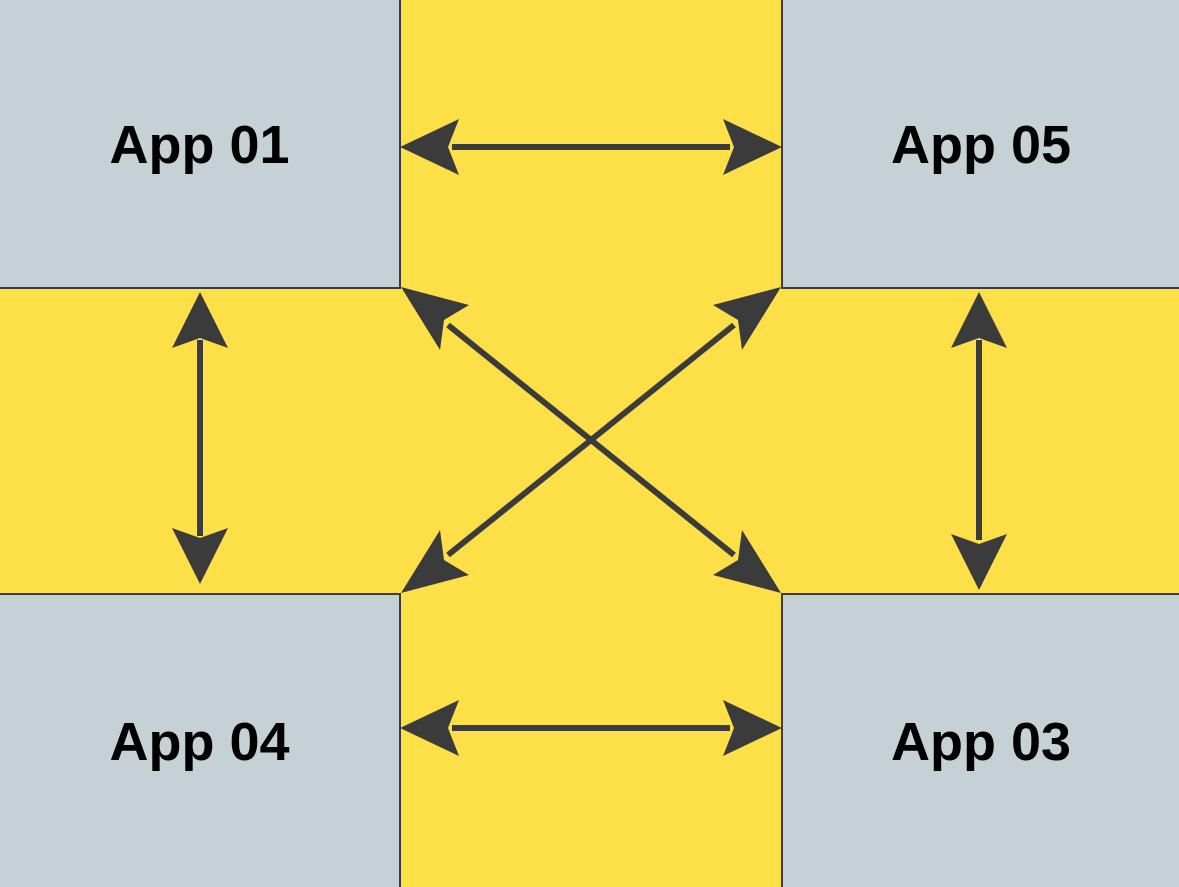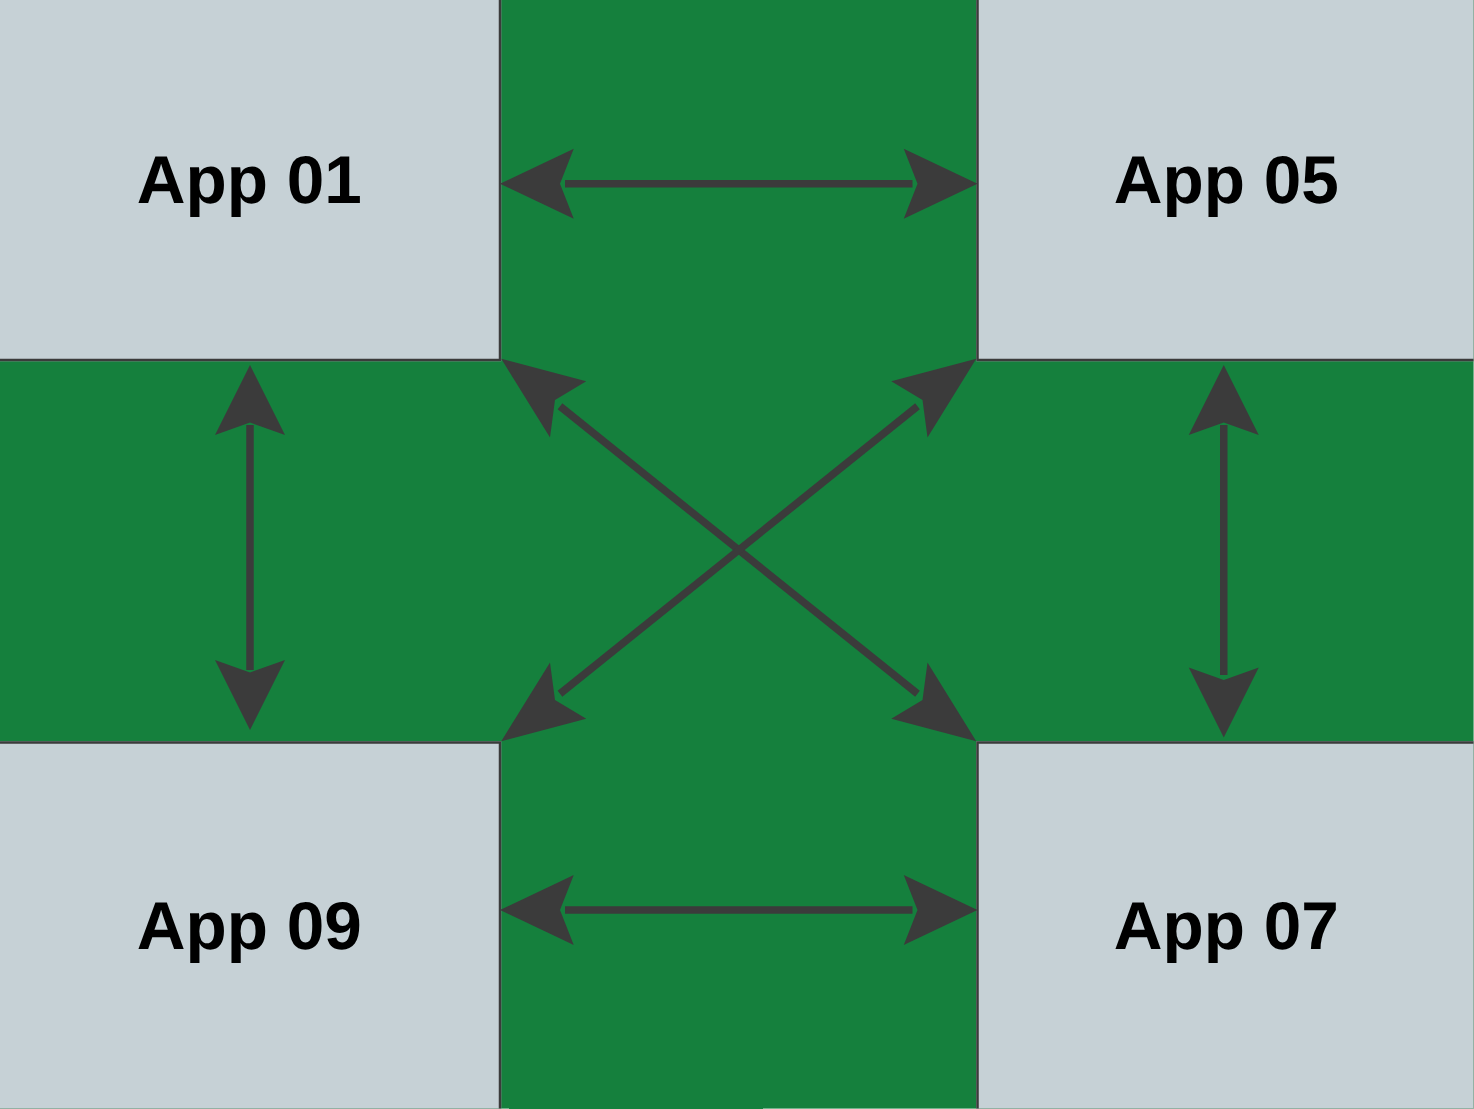--- a/index.html
+++ b/index.html
@@ -4,21 +4,21 @@
 <style>
   html, body {
     margin: 0;
     padding: 0;
     background: #ffffff;
   }
   #canvas {
     position: relative;
     width: 1179px;
     height: 887px;
-    background: #15803d;
+    background: #fde047;
     overflow: hidden;
     font-family: "Liberation Sans", sans-serif;
   }
   .node-box {
     position: absolute;
     box-sizing: border-box;
     background: #c6d1d6;
     border: 2px solid #3b3b3b;
     display: flex;
     align-items: center;
@@ -64,25 +64,25 @@
 
   <div class="node-box" id="box-app01">
     <span class="node-label">App 01</span>
   </div>
 
   <div class="node-box" id="box-app02">
     <span class="node-label">App 05</span>
   </div>
 
   <div class="node-box" id="box-app04">
-    <span class="node-label">App 09</span>
+    <span class="node-label">App 04</span>
   </div>
 
   <div class="node-box" id="box-app03">
-    <span class="node-label">App 07</span>
+    <span class="node-label">App 03</span>
   </div>
 
   <svg id="edge-layer" viewBox="0 0 1179 887" width="1179" height="887">
 
     <g>
       <line class="edge-line" x1="452" y1="147" x2="730" y2="147"></line>
       <path class="edge-head" d="M 400,147 L 459,119 L 448,147 L 459,175 Z"></path>
       <path class="edge-head" d="M 782,147 L 723,119 L 734,147 L 723,175 Z"></path>
     </g>
 

